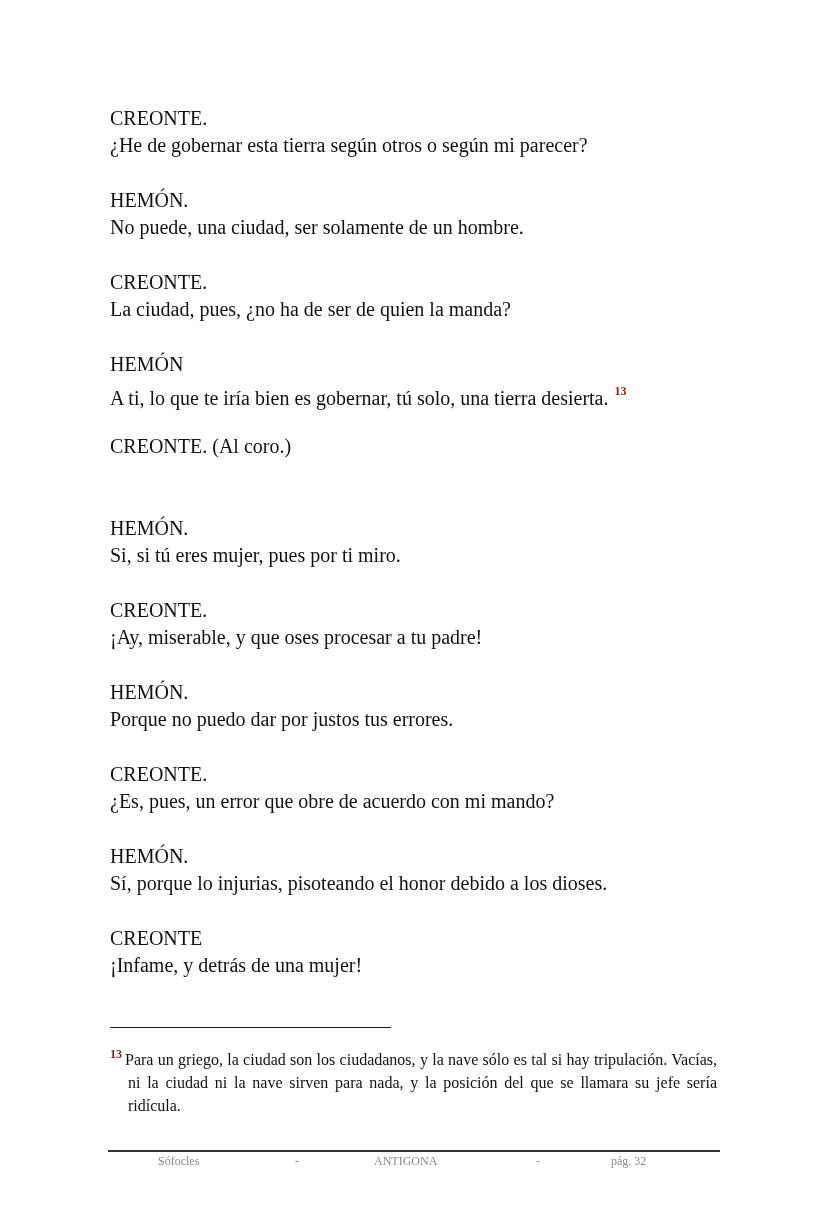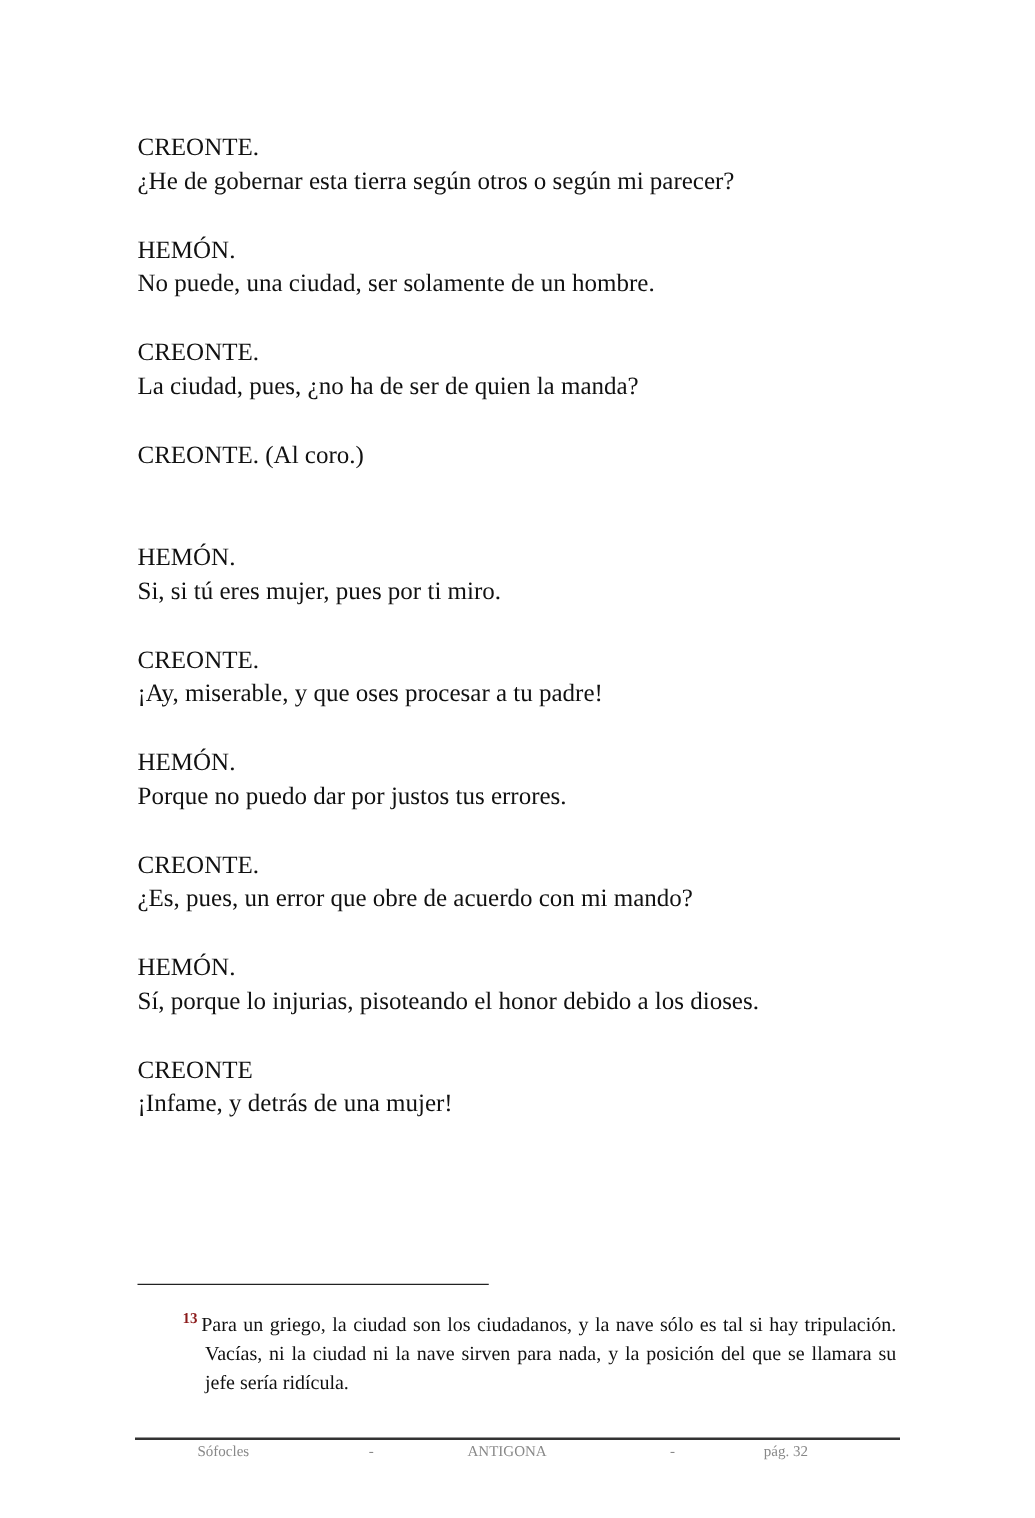--- a/index.html
+++ b/index.html
@@ -68,21 +68,20 @@
       font-size: 12px;
       font-weight: bold;
       color: #8b1a1a;
       vertical-align: 7px;
       margin-right: 3px;
     }
     .footnote-text-indent {
       padding-left: 18px;
       text-indent: -18px;
       display: block;
-      margin-left: 36px;
     }
     .footer-rule {
       position: absolute;
       left: 108px;
       top: 1150px;
       width: 612px;
       height: 0;
       border-top: 2px solid #333333;
     }
     .footer {
@@ -115,20 +114,24 @@
       <span class="speaker"><span>CREONTE.</span></span>
       <span class="line">¿He de gobernar esta tierra según otros o según mi parecer?</span>
     </div>
     <div class="exchange">
       <span class="speaker"><span>HEMÓN.</span></span>
       <span class="line">No puede, una ciudad, ser solamente de un hombre.</span>
     </div>
     <div class="exchange">
       <span class="speaker"><span>CREONTE.</span></span>
       <span class="line">La ciudad, pues, ¿no ha de ser de quien la manda?</span>
+    </div>
+    <div class="exchange">
+      <span class="speaker"><span>HEMÓN</span></span>
+      <span class="line"><span>A ti, lo que te iría bien es gobernar, tú solo, una tierra desierta.</span><sup class="fnref">13</sup></span>
     </div>
     <div class="exchange">
       <span class="speaker"><span>CREONTE.</span> <span class="stage">(Al coro.)</span></span>
     </div>
     <div class="exchange">
       <span class="speaker"><span>HEMÓN.</span></span>
       <span class="line">Si, si tú eres mujer, pues por ti miro.</span>
     </div>
     <div class="exchange">
       <span class="speaker"><span>CREONTE.</span></span>

